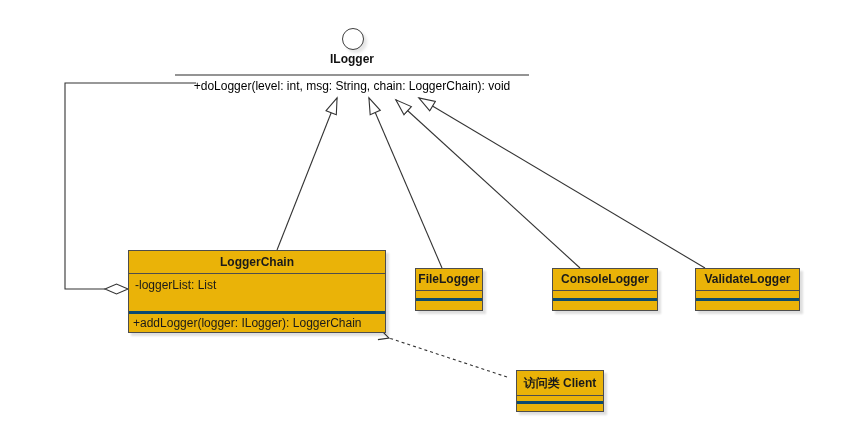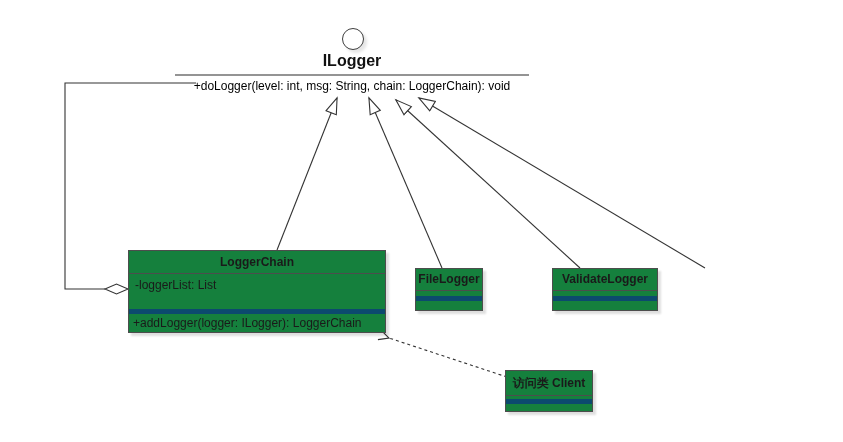--- a/index.html
+++ b/index.html
@@ -29,21 +29,21 @@
     border: 1.4px solid #3f3f3f;
     border-radius: 50%;
     background: #ffffff;
     box-shadow: 3px 3px 3px rgba(0,0,0,0.10);
   }
   .iface-name {
     position: absolute;
     left: 252px; top: 52px;
     width: 200px;
     text-align: center;
-    font-size: 16px;
+    font-size: 12px;
     font-weight: bold;
     color: #111;
   }
   .iface-line {
     position: absolute;
     left: 175px; top: 74px;
     width: 354px; height: 2px;
     background: #949494;
   }
   .iface-method {
@@ -52,56 +52,56 @@
     width: 414px;
     text-align: center;
     font-size: 12px;
     color: #000000;
     white-space: nowrap;
   }
   
   .uml-class {
     position: absolute;
     box-sizing: border-box;
-    background: #15803d;
+    background: #eab308;
     border: 1px solid #4d4d4d;
     box-shadow: 3px 3px 2px rgba(0,0,0,0.13);
     font-size: 12px;
   }
   .uml-title {
     box-sizing: border-box;
     border-bottom: 1px solid #4d4d4d;
     font-weight: bold;
     text-align: center;
     white-space: nowrap;
     overflow: hidden;
   }
   .uml-compartment {
     box-sizing: border-box;
-    border-bottom: 5px solid #0c4a6e;
+    border-bottom: 3px solid #0c4a6e;
   }
   .uml-compartment:last-child { border-bottom: none; }
   .uml-line {
     white-space: nowrap;
     line-height: 16px;
   }
   
   .box-loggerchain { left: 128px; top: 250px; width: 258px; height: 83px; }
   .box-loggerchain .uml-title { height: 23px; line-height: 22px; }
   .box-loggerchain .attrs { height: 40px; padding: 3px 6px 0 6px; }
   .box-loggerchain .methods { height: 19px; line-height: 18px; padding: 0 4px; white-space: nowrap; }
   
   .box-filelogger { left: 415px; top: 268px; width: 68px; height: 43px; }
   .box-consolelogger { left: 552px; top: 268px; width: 106px; height: 43px; }
   .box-validatelogger { left: 695px; top: 268px; width: 105px; height: 43px; }
   .small-box .uml-title { height: 22px; line-height: 21px; }
   .small-box .empty-a { height: 10px; }
   .small-box .empty-b { height: 9px; }
   
-  .box-client { left: 505px; top: 370px; width: 88px; height: 42px; }
+  .box-client { left: 516px; top: 370px; width: 88px; height: 42px; }
   .box-client .uml-title { height: 25px; line-height: 24px; }
   .box-client .empty-a { height: 8px; }
   .box-client .empty-b { height: 7px; }
 </style>
 </head>
 <body>
 
 <div class="canvas">
 
   <svg class="connectors" viewBox="0 0 843 442" xmlns="http://www.w3.org/2000/svg">
@@ -140,25 +140,30 @@
     </div>
   </div>
 
   <div class="uml-class small-box box-filelogger">
     <div class="uml-title">FileLogger</div>
     <div class="uml-compartment empty-a"></div>
     <div class="uml-compartment empty-b"></div>
   </div>
 
   <div class="uml-class small-box box-consolelogger">
+    <div class="uml-title">ConsoleLogger</div>
+    <div class="uml-compartment empty-a"></div>
+    <div class="uml-compartment empty-b"></div>
+  </div>
+
+  <div class="uml-class small-box box-validatelogger">
     <div class="uml-title">ValidateLogger</div>
     <div class="uml-compartment empty-a"></div>
     <div class="uml-compartment empty-b"></div>
   </div>
-
 
   <div class="uml-class box-client">
     <div class="uml-title">访问类 Client</div>
     <div class="uml-compartment empty-a"></div>
     <div class="uml-compartment empty-b"></div>
   </div>
 
 </div>
 
 </body></html>

